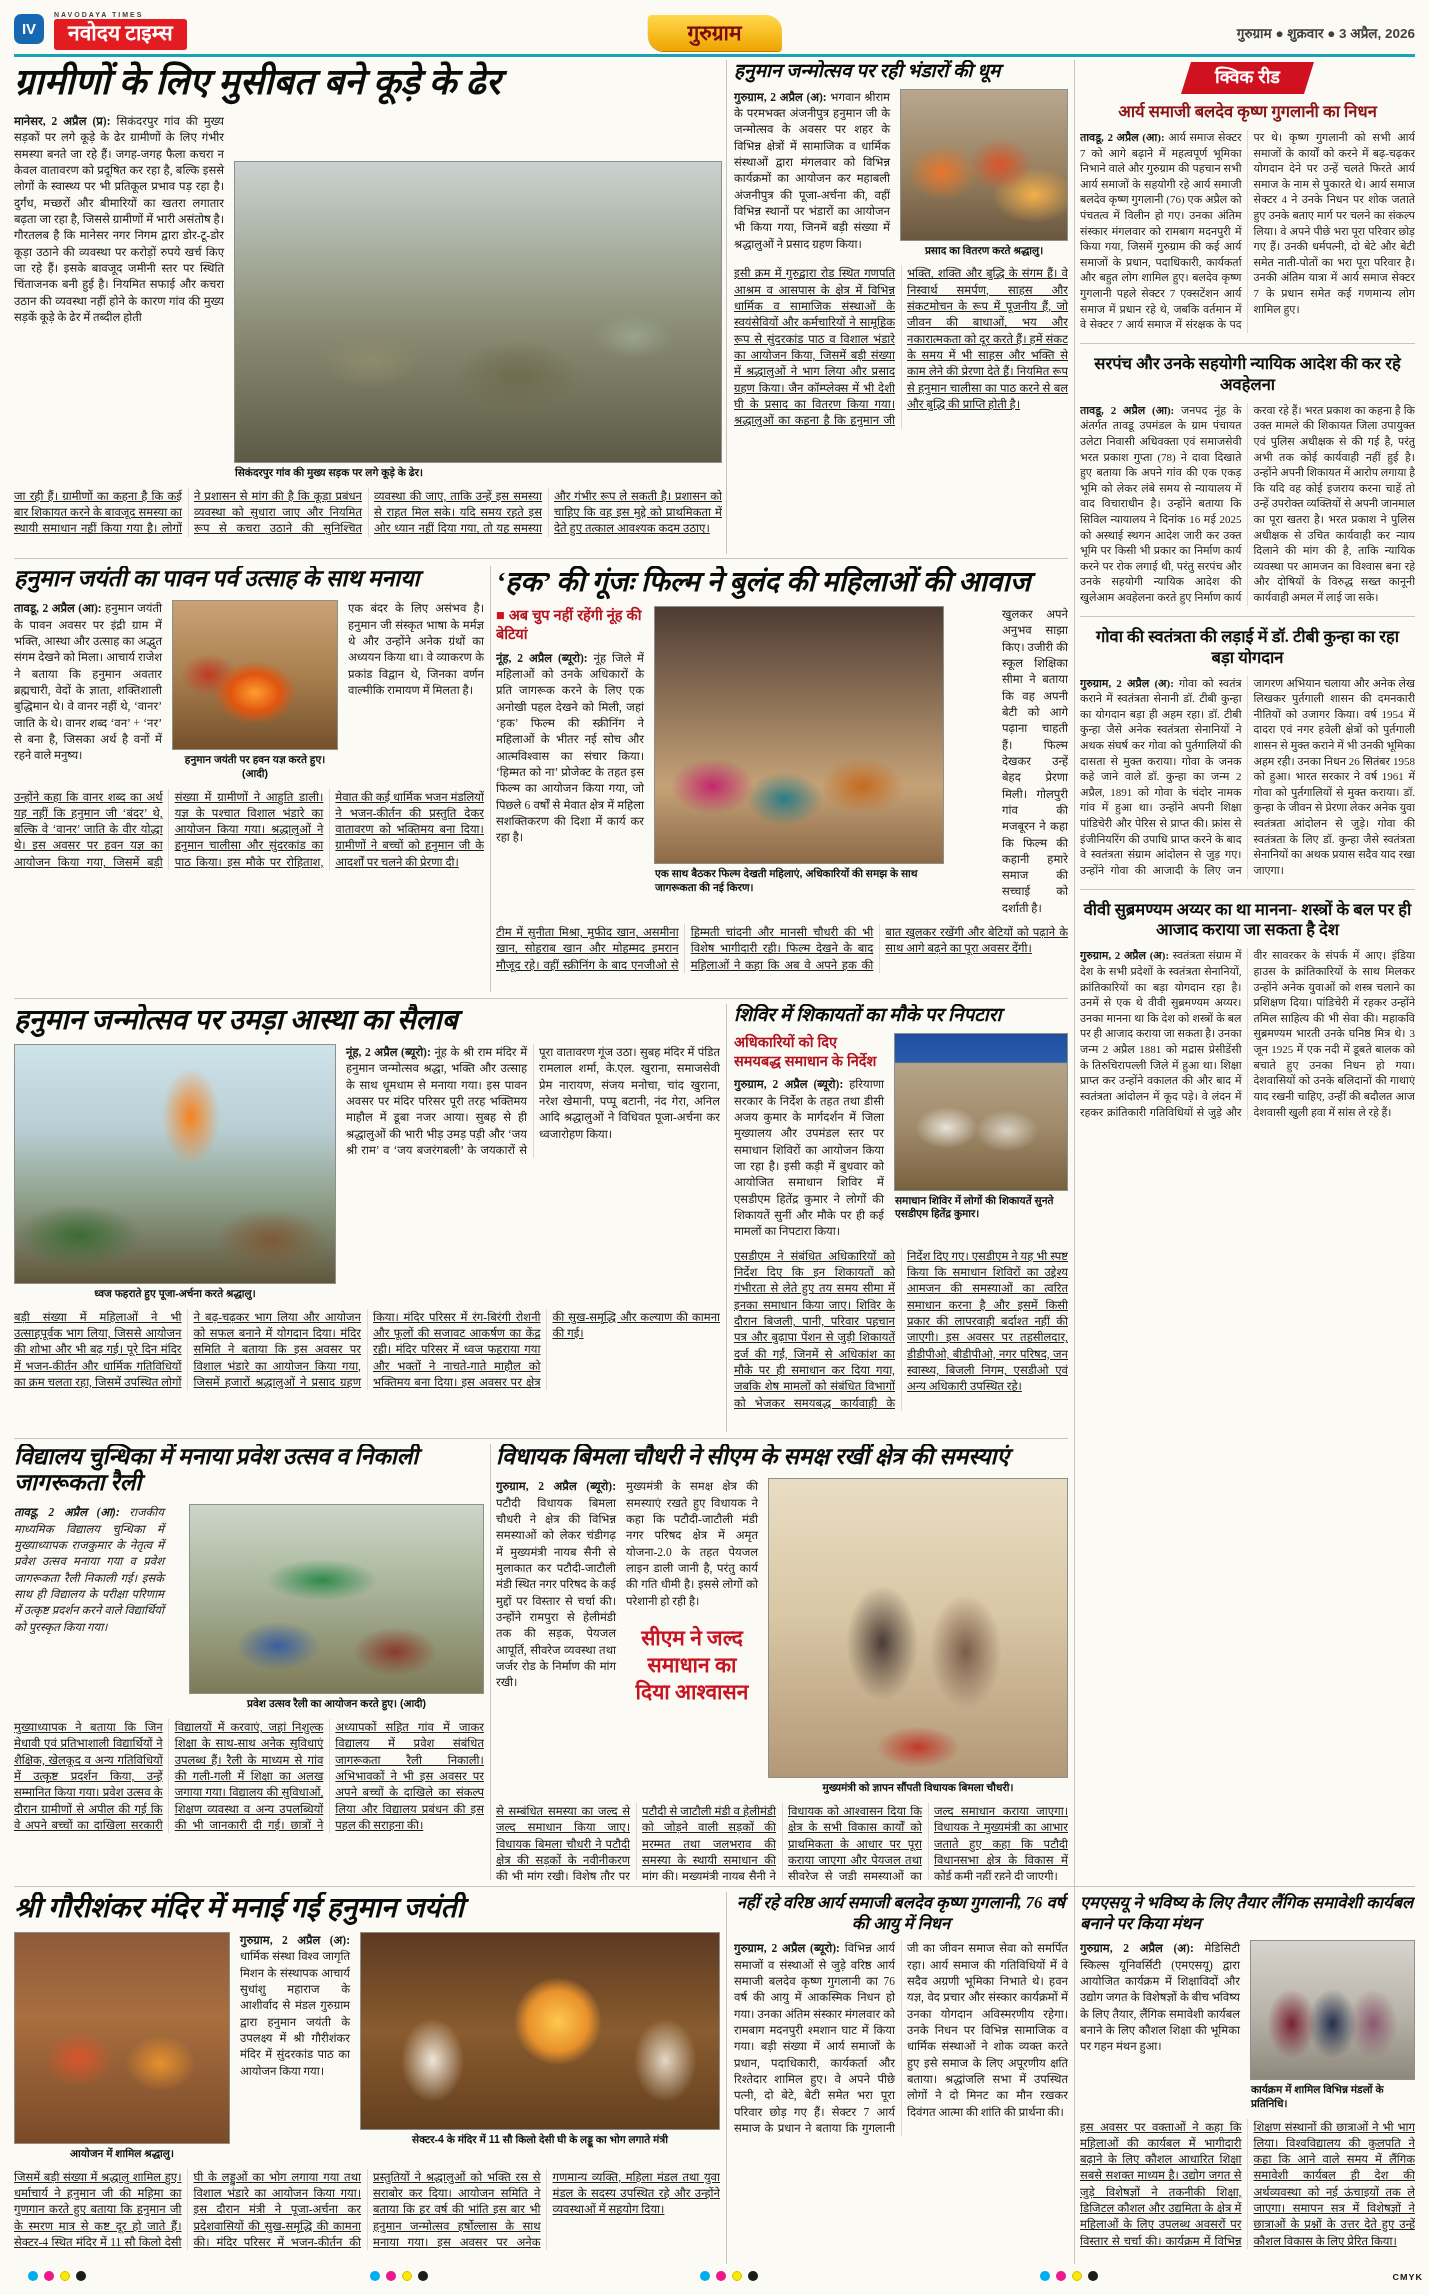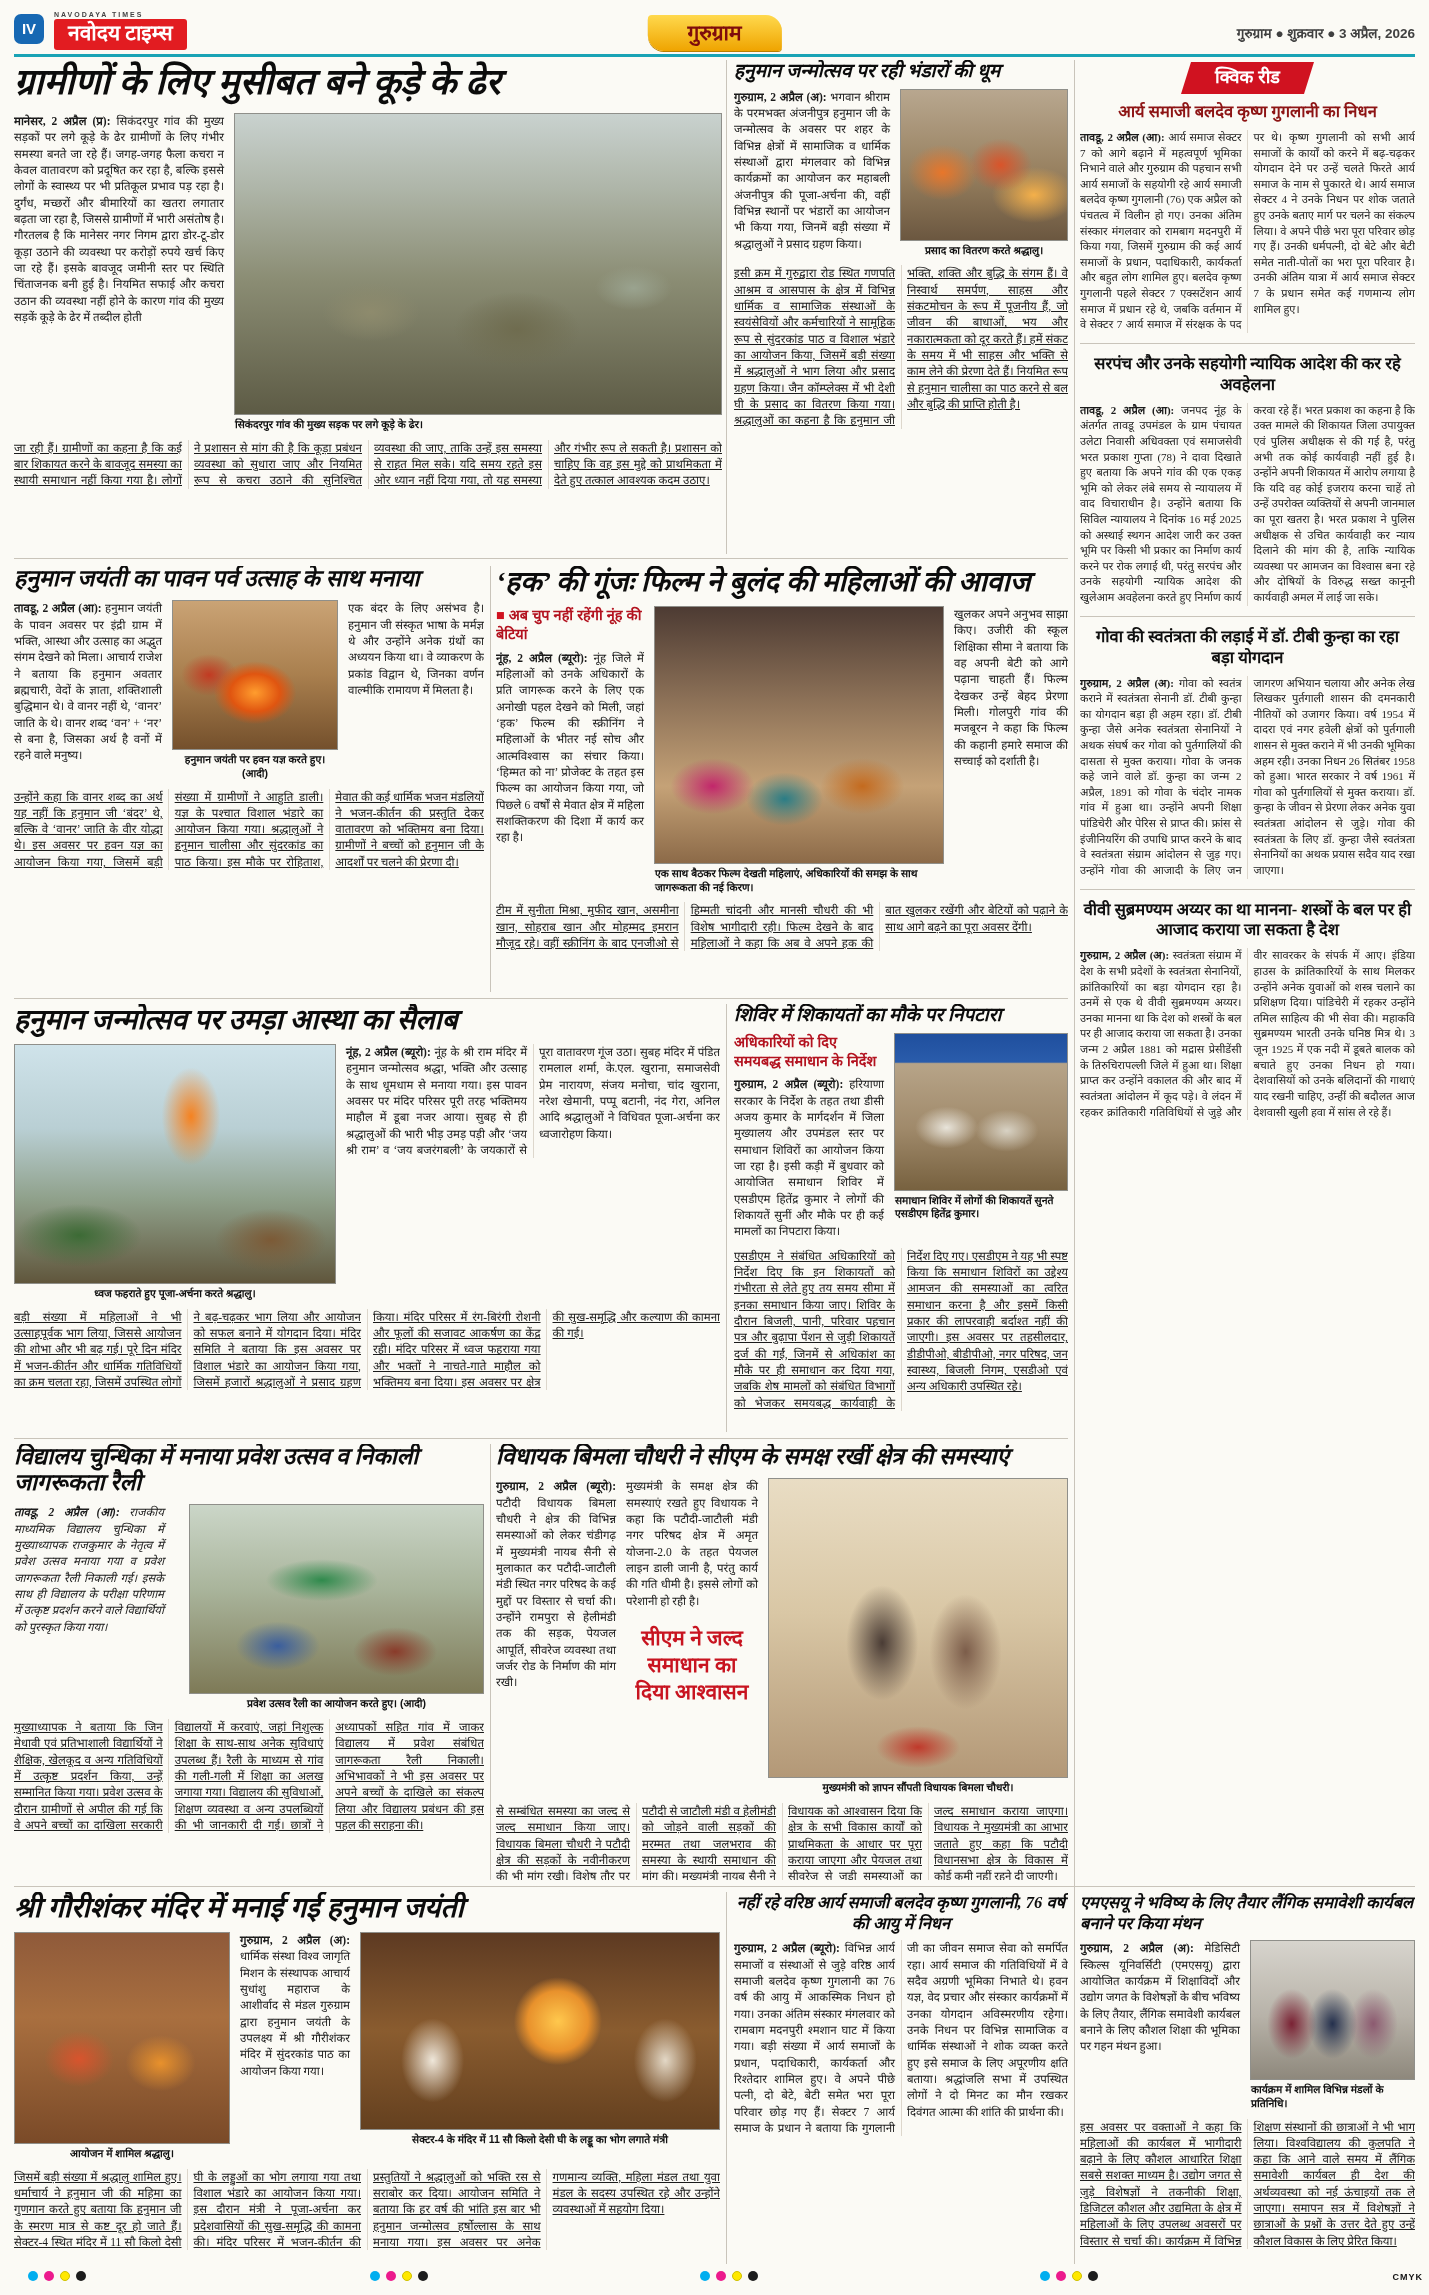--- a/index.html
+++ b/index.html
@@ -135,21 +135,21 @@
   </header>
   <div class="head-rule"></div>
 
   <section class="article" style="left:14px;top:60px;width:708px;height:494px;">
     <h1 class="hl hl-xxl">ग्रामीणों के लिए मुसीबत बने कूड़े के ढेर</h1>
     <div class="row">
       <div style="width:210px;">
         <p class="body"><span class="dateline">मानेसर, 2 अप्रैल (प्र):</span>
         <span>सिकंदरपुर गांव की मुख्य सड़कों पर लगे कूड़े के ढेर ग्रामीणों के लिए गंभीर समस्या बनते जा रहे हैं। जगह-जगह फैला कचरा न केवल वातावरण को प्रदूषित कर रहा है, बल्कि इससे लोगों के स्वास्थ्य पर भी प्रतिकूल प्रभाव पड़ रहा है। दुर्गंध, मच्छरों और बीमारियों का खतरा लगातार बढ़ता जा रहा है, जिससे ग्रामीणों में भारी असंतोष है। गौरतलब है कि मानेसर नगर निगम द्वारा डोर-टू-डोर कूड़ा उठाने की व्यवस्था पर करोड़ों रुपये खर्च किए जा रहे हैं। इसके बावजूद जमीनी स्तर पर स्थिति चिंताजनक बनी हुई है। नियमित सफाई और कचरा उठान की व्यवस्था नहीं होने के कारण गांव की मुख्य सड़कें कूड़े के ढेर में तब्दील होती</span></p>
       </div>
-      <figure class="fig" style="flex:1;">
+      <figure class="fig" style="flex:1;margin-top:48px;">
         <div class="photo ph-garbage" style="height:302px;"></div>
         <figcaption class="caption">सिकंदरपुर गांव की मुख्य सड़क पर लगे कूड़े के ढेर।</figcaption>
       </figure>
     </div>
     <div class="body cols-4 mt8">जा रही हैं। ग्रामीणों का कहना है कि कई बार शिकायत करने के बावजूद समस्या का स्थायी समाधान नहीं किया गया है। लोगों ने प्रशासन से मांग की है कि कूड़ा प्रबंधन व्यवस्था को सुधारा जाए और नियमित रूप से कचरा उठाने की सुनिश्चित व्यवस्था की जाए, ताकि उन्हें इस समस्या से राहत मिल सके। यदि समय रहते इस ओर ध्यान नहीं दिया गया, तो यह समस्या और गंभीर रूप ले सकती है। प्रशासन को चाहिए कि वह इस मुद्दे को प्राथमिकता में देते हुए तत्काल आवश्यक कदम उठाए।</div>
   </section>
 
   <section class="article" style="left:734px;top:60px;width:334px;height:494px;">
     <h2 class="hl hl-md">हनुमान जन्मोत्सव पर रही भंडारों की धूम</h2>
     <div class="row">
@@ -221,21 +221,21 @@
     <div class="row">
       <div style="width:148px;">
         <div class="kicker"><span class="sq">■</span><span>अब चुप नहीं रहेंगी नूंह की बेटियां</span></div>
         <p class="body"><span class="dateline">नूंह, 2 अप्रैल (ब्यूरो):</span>
         <span>नूंह जिले में महिलाओं को उनके अधिकारों के प्रति जागरूक करने के लिए एक अनोखी पहल देखने को मिली, जहां ‘हक’ फिल्म की स्क्रीनिंग ने महिलाओं के भीतर नई सोच और आत्मविश्वास का संचार किया। ‘हिम्मत को ना’ प्रोजेक्ट के तहत इस फिल्म का आयोजन किया गया, जो पिछले 6 वर्षों से मेवात क्षेत्र में महिला सशक्तिकरण की दिशा में कार्य कर रहा है।</span></p>
       </div>
       <figure class="fig" style="width:290px;">
         <div class="photo ph-film" style="height:258px;"></div>
         <figcaption class="caption">एक साथ बैठकर फिल्म देखती महिलाएं, अधिकारियों की समझ के साथ जागरूकता की नई किरण।</figcaption>
       </figure>
-      <div style="flex:1;">
+      <div style="flex:1;margin-left:48px;">
         <p class="body">खुलकर अपने अनुभव साझा किए। उजीरी की स्कूल शिक्षिका सीमा ने बताया कि वह अपनी बेटी को आगे पढ़ाना चाहती हैं। फिल्म देखकर उन्हें बेहद प्रेरणा मिली। गोलपुरी गांव की मजबूरन ने कहा कि फिल्म की कहानी हमारे समाज की सच्चाई को दर्शाती है।</p>
       </div>
     </div>
     <div class="body cols-3 mt8">टीम में सुनीता मिश्रा, मुफीद खान, असमीना खान, सोहराब खान और मोहम्मद इमरान मौजूद रहे। वहीं स्क्रीनिंग के बाद एनजीओ से हिम्मती चांदनी और मानसी चौधरी की भी विशेष भागीदारी रही। फिल्म देखने के बाद महिलाओं ने कहा कि अब वे अपने हक की बात खुलकर रखेंगी और बेटियों को पढ़ाने के साथ आगे बढ़ने का पूरा अवसर देंगी।</div>
   </section>
 
   <section class="article" style="left:14px;top:1004px;width:706px;height:428px;">
     <h2 class="hl hl-xl">हनुमान जन्मोत्सव पर उमड़ा आस्था का सैलाब</h2>
     <div class="row">
       <figure class="fig" style="width:322px;">

